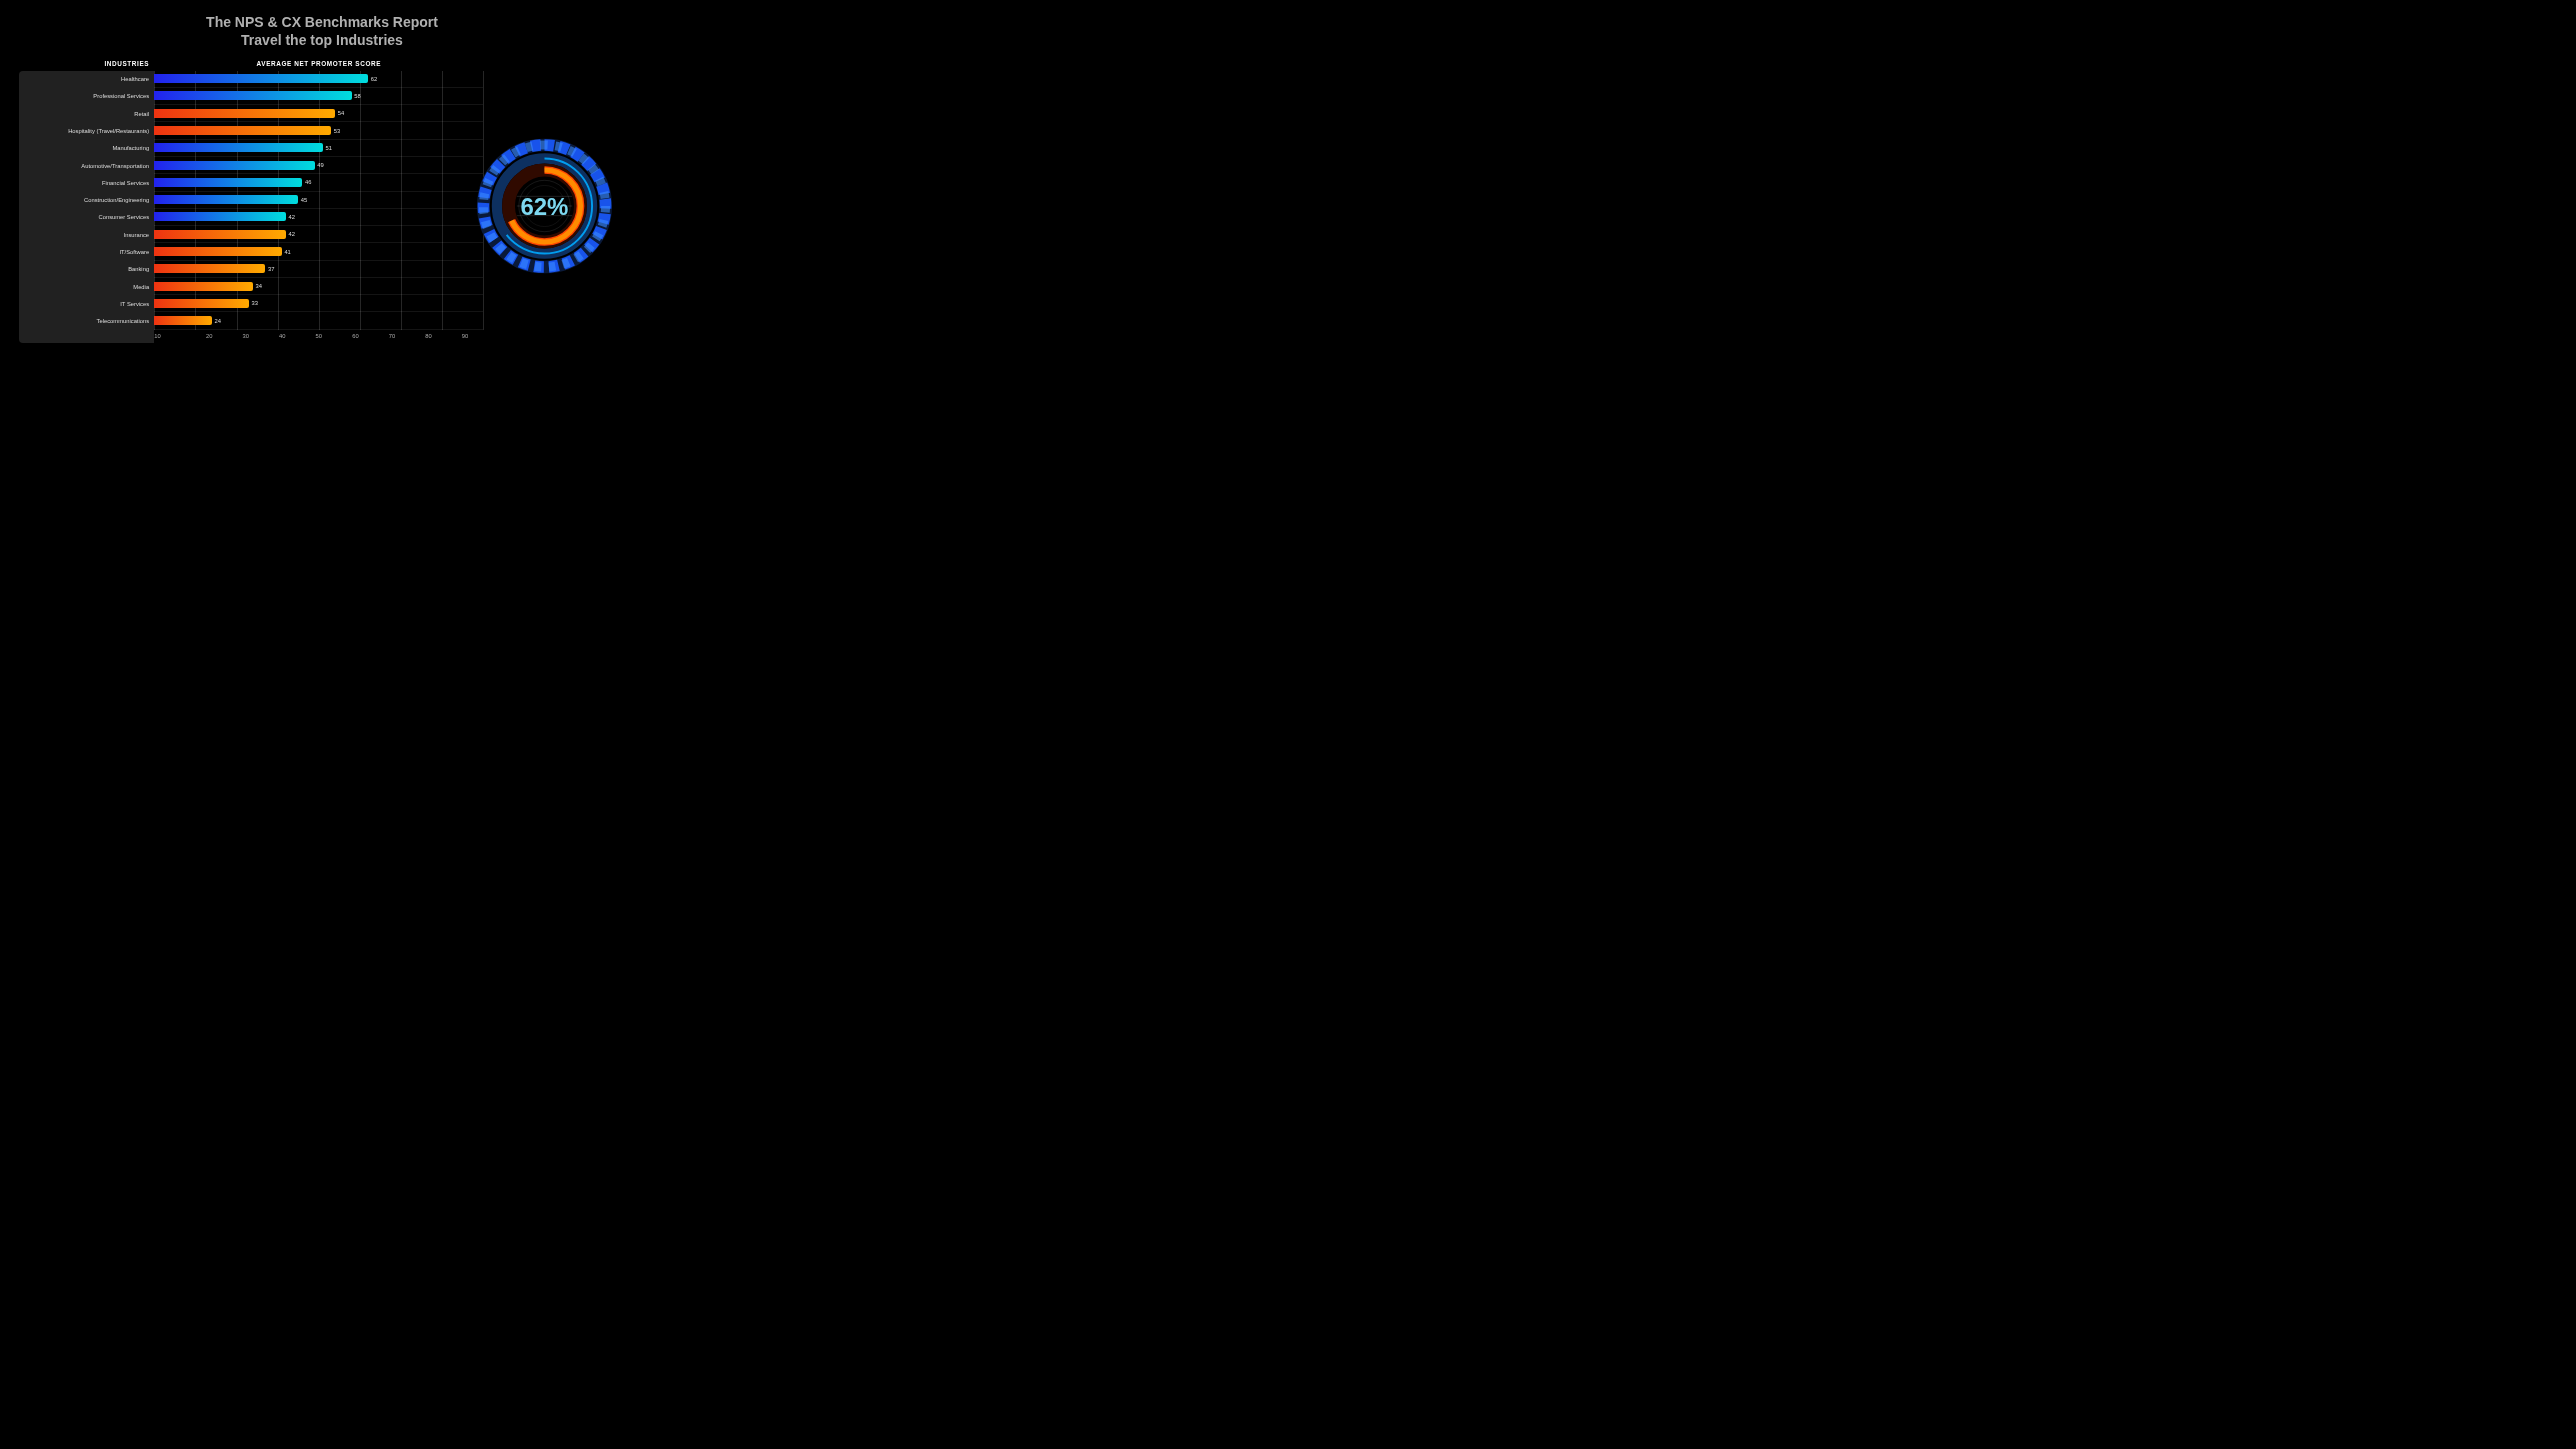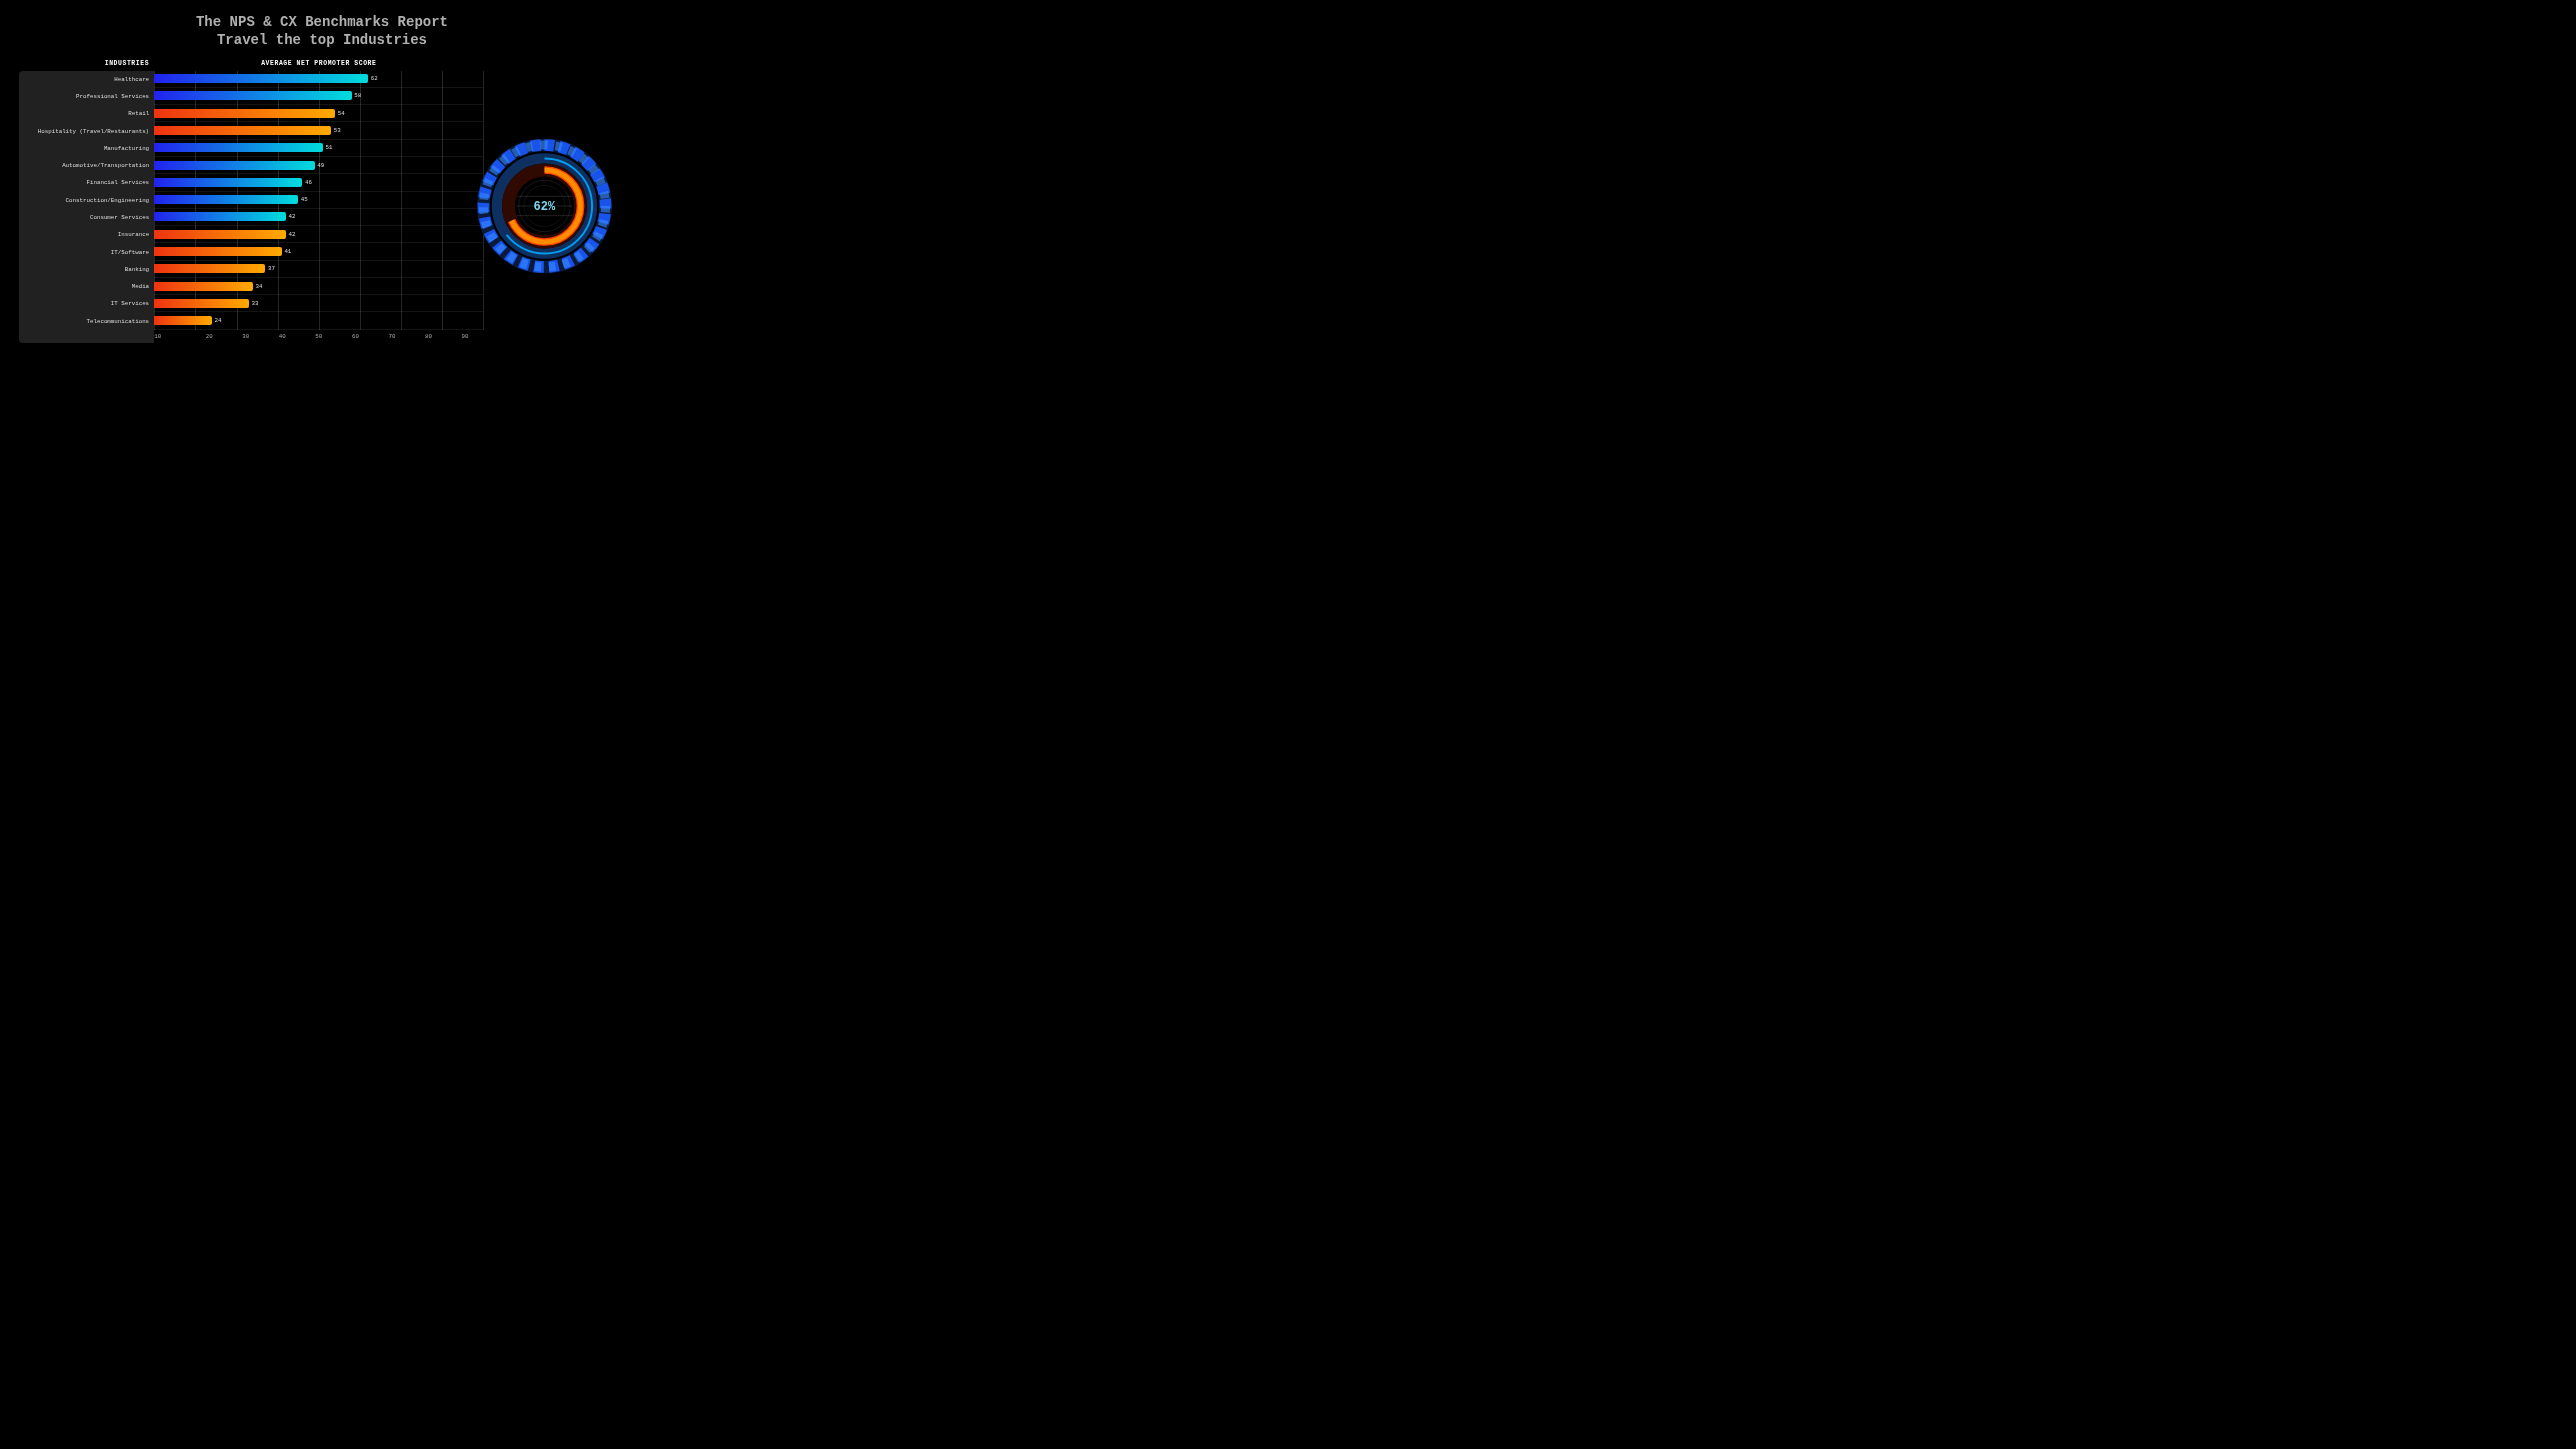--- a/index.html
+++ b/index.html
@@ -10,21 +10,20 @@
       font-family: Arial, sans-serif;
       overflow: hidden;
       position: relative;
     }
     .container {
       width: 100%;
       height: 100%;
       padding: 13px 19.3px 19.3px 19.3px;
       display: flex;
       flex-direction: column;
-      font-family: Liberation Mono, monospace;
     }
     .title {
       text-align: center;
       color: #b0b0b0;
       font-size: 14px;
       font-weight: bold;
       line-height: 1.3;
       margin-bottom: 7.7px;
     }
     .chart-area {
@@ -59,21 +58,21 @@
       display: flex;
       align-items: center;
       justify-content: center;
     }
     .donut-svg {
       position: absolute;
       top: 0; left: 0;
     }
     .donut-text {
       color: #7dd8f0;
-      font-size: 12px;
+      font-size: 24px;
       font-weight: bold;
       z-index: 1;
       position: relative;
     }
   </style>
 </head>
 <body>
 
 <div class="container">
   <div class="title">

